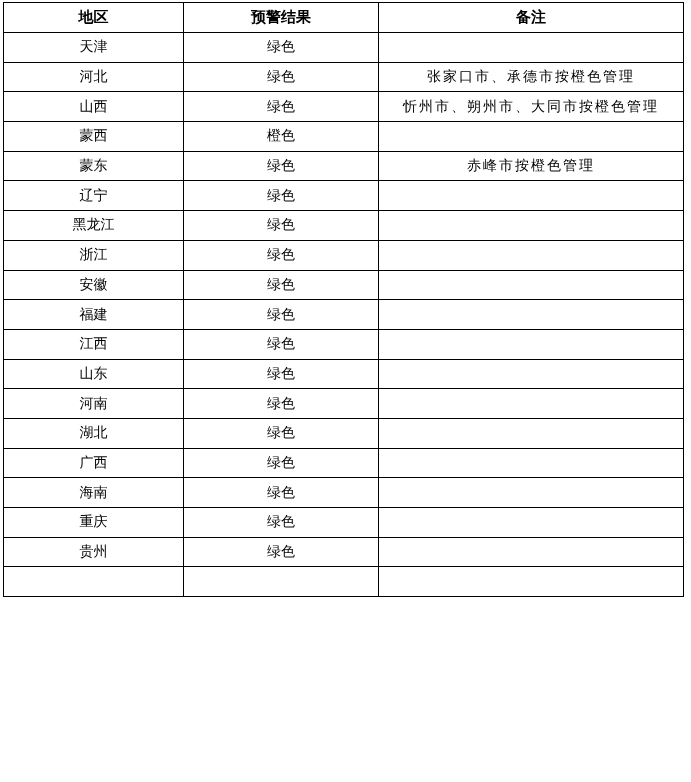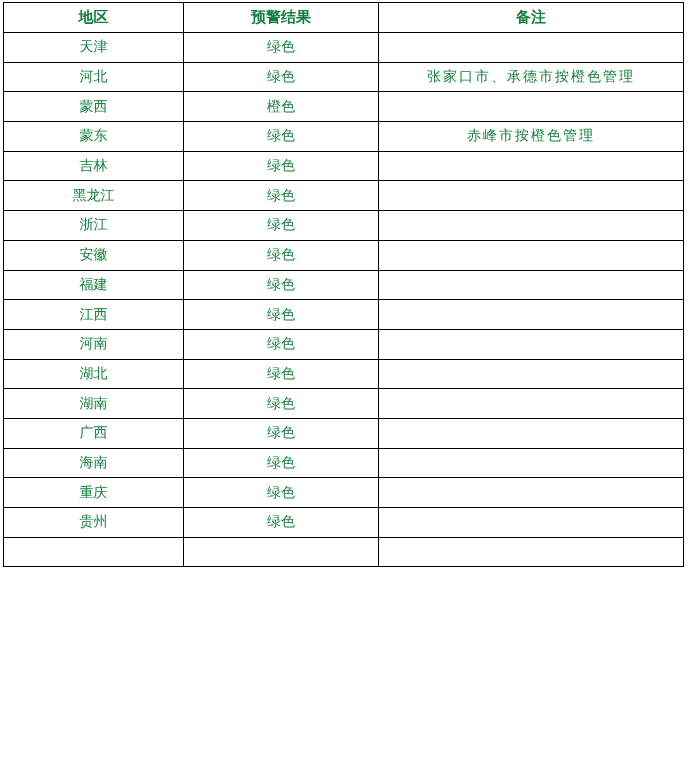--- a/index.html
+++ b/index.html
@@ -4,21 +4,21 @@
 <style>
   * { margin: 0; padding: 0; box-sizing: border-box; }
   html, body { background: #ffffff; }
   .page {
     position: relative;
     width: 691px;
     height: 652px;
     background: #ffffff;
     overflow: hidden;
     font-family: "Liberation Serif", "DejaVu Serif", serif;
-    color: #15803d;
+    color: #000000;
     text-decoration: underline;
   }
   table.warning-table {
     position: absolute;
     left: 3px;
     top: 2px;
     width: 680px;
     border-collapse: collapse;
     table-layout: fixed;
   }
@@ -69,39 +69,44 @@
     <td>绿色</td>
     <td class="remark-cell"></td>
   </tr>
 
   <tr>
     <td>河北</td>
     <td>绿色</td>
     <td class="remark-cell">张家口市、承德市按橙色管理</td>
   </tr>
 
+  <tr>
+    <td>山西</td>
+    <td>绿色</td>
+    <td class="remark-cell">忻州市、朔州市、大同市按橙色管理</td>
+  </tr>
 
   <tr>
     <td>蒙西</td>
     <td>橙色</td>
     <td class="remark-cell"></td>
   </tr>
 
   <tr>
     <td>蒙东</td>
     <td>绿色</td>
     <td class="remark-cell">赤峰市按橙色管理</td>
   </tr>
 
-
   <tr>
-    <td>吉林</td>
+    <td>辽宁</td>
     <td>绿色</td>
     <td class="remark-cell"></td>
   </tr>
+
 
   <tr>
     <td>黑龙江</td>
     <td>绿色</td>
     <td class="remark-cell"></td>
   </tr>
 
 
 
   <tr>
@@ -121,38 +126,38 @@
     <td>绿色</td>
     <td class="remark-cell"></td>
   </tr>
 
   <tr>
     <td>江西</td>
     <td>绿色</td>
     <td class="remark-cell"></td>
   </tr>
 
+  <tr>
+    <td>山东</td>
+    <td>绿色</td>
+    <td class="remark-cell"></td>
+  </tr>
 
   <tr>
     <td>河南</td>
     <td>绿色</td>
     <td class="remark-cell"></td>
   </tr>
 
   <tr>
     <td>湖北</td>
     <td>绿色</td>
     <td class="remark-cell"></td>
   </tr>
 
-  <tr>
-    <td>湖南</td>
-    <td>绿色</td>
-    <td class="remark-cell"></td>
-  </tr>
 
 
   <tr>
     <td>广西</td>
     <td>绿色</td>
     <td class="remark-cell"></td>
   </tr>
 
   <tr>
     <td>海南</td>

